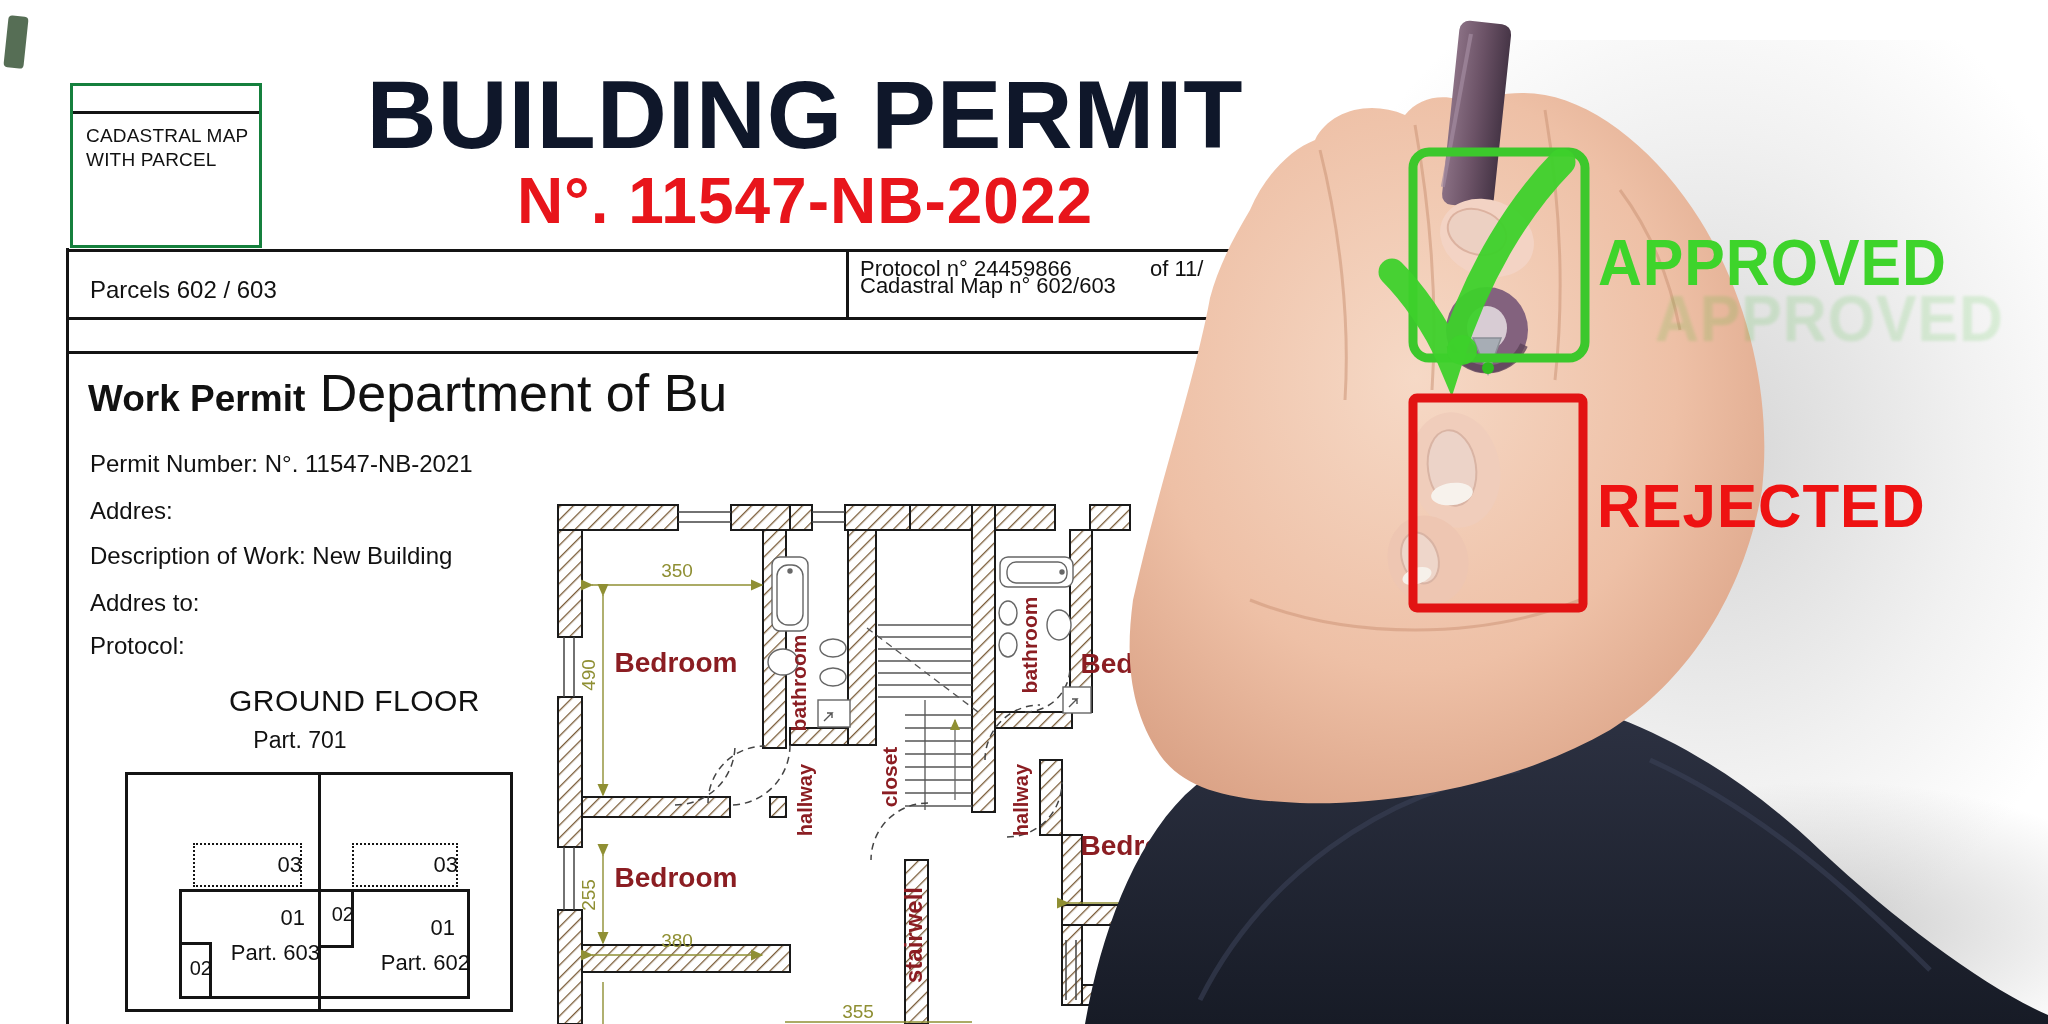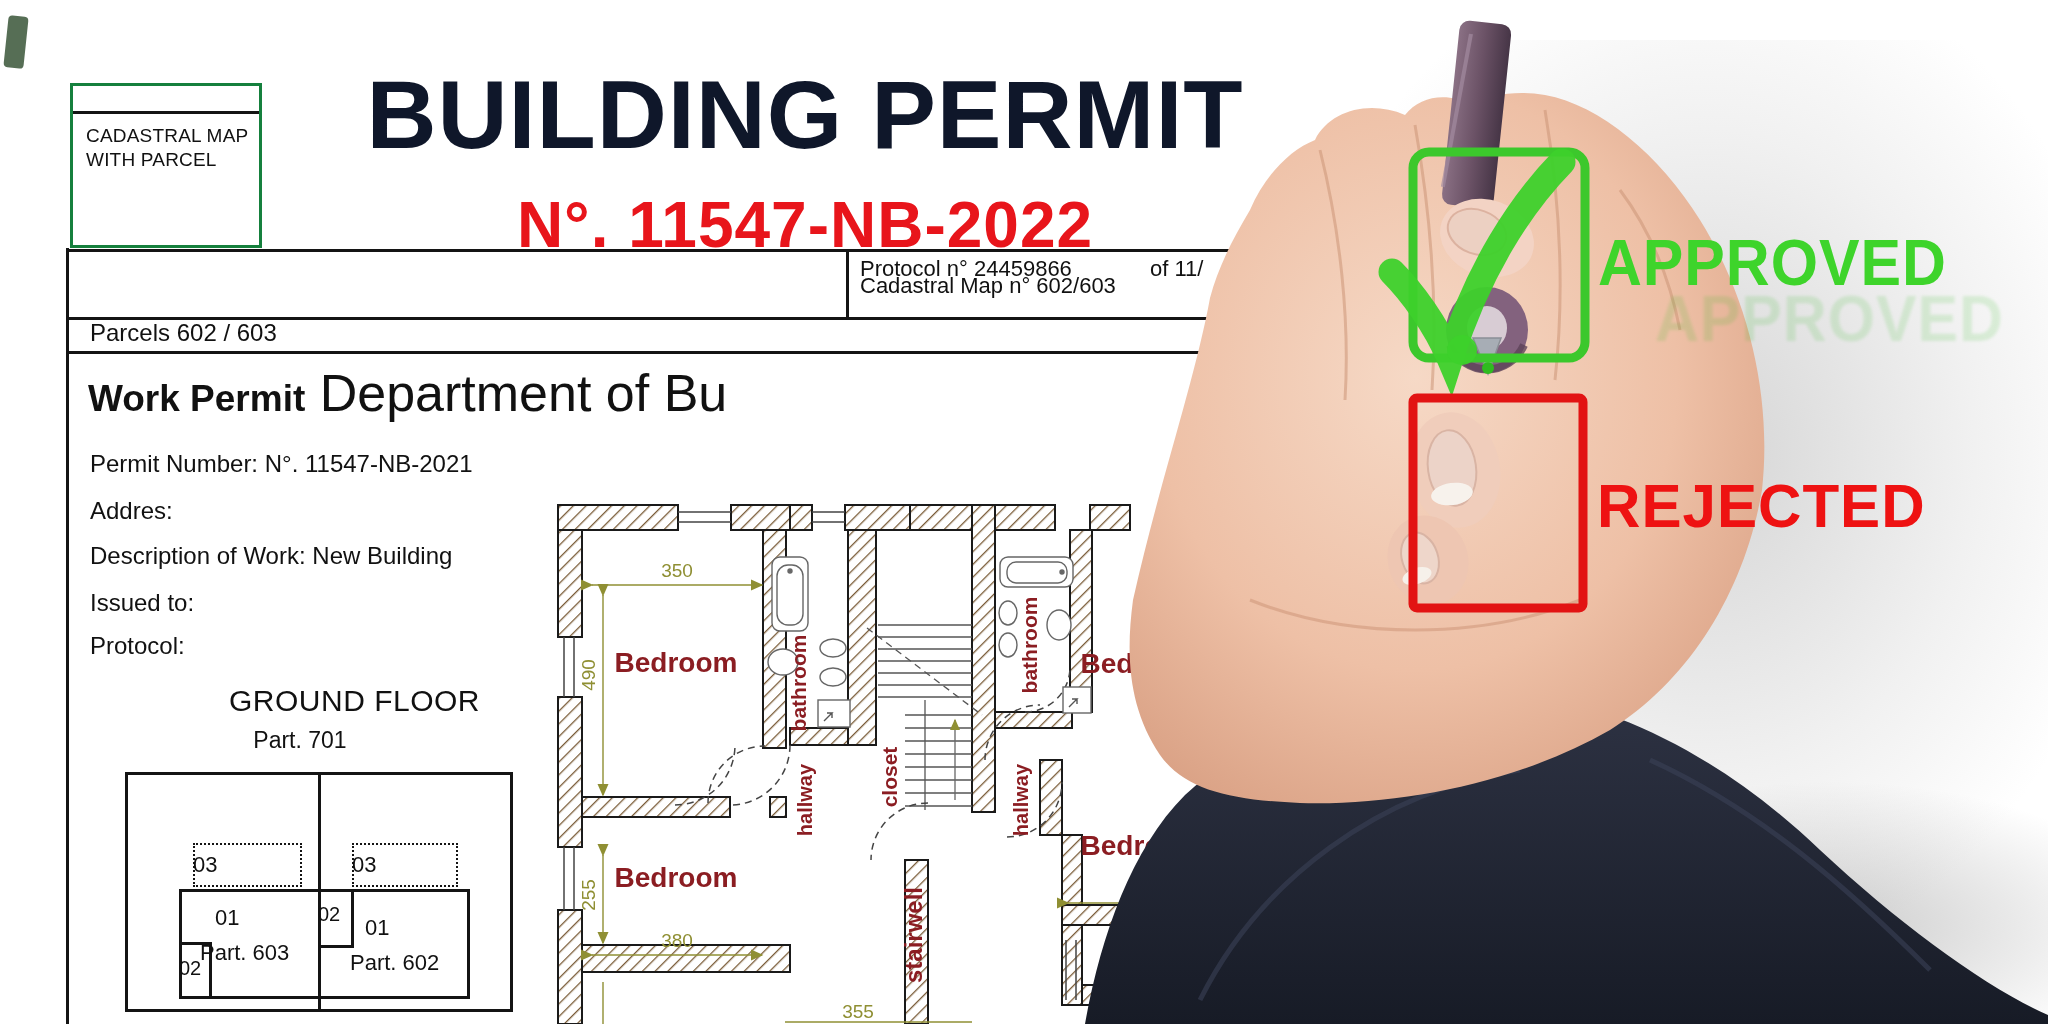--- a/index.html
+++ b/index.html
@@ -6,35 +6,35 @@
   .screen{position:relative;width:2048px;height:1024px;overflow:hidden;background:#fff;
           font-family:"Liberation Sans",sans-serif;color:#111;}
   .abs{position:absolute;}
   
   .doc-line{position:absolute;background:#141414;}
   .cad-box{position:absolute;left:70px;top:83px;width:192px;height:165px;border:3px solid #15803d;box-sizing:border-box;}
   .cad-strip{position:absolute;left:0;top:0;width:100%;height:28px;border-bottom:3px solid #141414;box-sizing:border-box;}
   .cad-text{position:absolute;left:13px;top:38px;font-size:19px;line-height:24px;letter-spacing:.2px;}
   .big-title{position:absolute;left:270px;top:66px;width:1070px;text-align:center;
              font-size:97px;font-weight:bold;color:#0f172a;letter-spacing:1px;line-height:1.0;}
-  .sub-title{position:absolute;left:270px;top:188px;width:1070px;text-align:center;
+  .sub-title{position:absolute;left:270px;top:164px;width:1070px;text-align:center;
              font-size:64px;font-weight:bold;color:#e8151b;letter-spacing:1px;}
-  .parcels{position:absolute;left:90px;top:276px;font-size:24px;margin-top:43px;}
+  .parcels{position:absolute;left:90px;top:276px;font-size:24px;}
   .proto1{position:absolute;left:860px;top:256px;font-size:22px;}
   .proto-of{position:absolute;left:1150px;top:256px;font-size:22px;}
   .proto2{position:absolute;left:860px;top:273px;font-size:22px;}
   .heading{position:absolute;left:88px;top:363px;font-size:52px;white-space:nowrap;}
   .heading b{font-size:37px;font-weight:bold;}
   .fld{position:absolute;left:90px;font-size:24px;}
   .gf-title{position:absolute;left:120px;top:684px;width:360px;text-align:right;font-size:30px;letter-spacing:.5px;}
   .gf-sub{position:absolute;left:120px;top:727px;width:360px;text-align:center;font-size:23px;}
   
   .pd{position:absolute;box-sizing:border-box;border:3px solid #141414;background:transparent;}
   .pd-dotted{position:absolute;box-sizing:border-box;border:2px dotted #141414;}
-  .pd-label{position:absolute;font-size:22px;text-align:left;}
+  .pd-label{position:absolute;font-size:22px;text-align:right;}
   
   .approved-text{position:absolute;left:1598px;top:226px;font-size:64px;font-weight:bold;
                  letter-spacing:1px;color:#3ed42b;transform:scaleX(.95);transform-origin:left;}
   .approved-ghost{position:absolute;left:1655px;top:282px;font-size:64px;font-weight:bold;letter-spacing:1px;
                   color:#2eb81f;opacity:.14;filter:blur(1.5px);transform:scaleX(.95);transform-origin:left;}
   .rejected-text{position:absolute;left:1597px;top:470px;font-size:62px;font-weight:bold;
                  letter-spacing:1px;color:#ee1212;transform:scaleX(.97);transform-origin:left;}
   .shadow1{position:absolute;left:1290px;top:40px;width:758px;height:920px;
            background:radial-gradient(ellipse at 55% 45%, rgba(150,150,150,.40), rgba(190,190,190,.22) 45%, rgba(255,255,255,0) 72%);}
   .shadow2{position:absolute;left:1500px;top:780px;width:548px;height:244px;
@@ -72,21 +72,21 @@
 
     <div class="parcels">Parcels 602 / 603</div>
     <div class="proto1">Protocol n° 24459866</div>
     <div class="proto-of">of 11/</div>
     <div class="proto2">Cadastral Map n° 602/603</div>
 
     <div class="heading"><b>Work Permit</b><span> Department of Bu</span></div>
     <div class="fld" style="top:450px;">Permit Number: N°. 11547-NB-2021</div>
     <div class="fld" style="top:497px;">Addres:</div>
     <div class="fld" style="top:542px;">Description of Work: New Building</div>
-    <div class="fld" style="top:589px;">Issued to:</div>
+    <div class="fld" style="top:589px;">Addres to:</div>
     <div class="fld" style="top:632px;">Protocol:</div>
 
     <div class="gf-title">GROUND FLOOR</div>
     <div class="gf-sub">Part. 701</div>
 
     <div>
       <div class="pd" style="left:125px;top:772px;width:388px;height:240px;"></div>
       <div class="doc-line" style="left:318px;top:772px;width:3px;height:240px;"></div>
       <div class="pd-dotted" style="left:193px;top:843px;width:109px;height:44px;"></div>
       <div class="pd-label" style="left:193px;top:852px;width:109px;">03</div>

